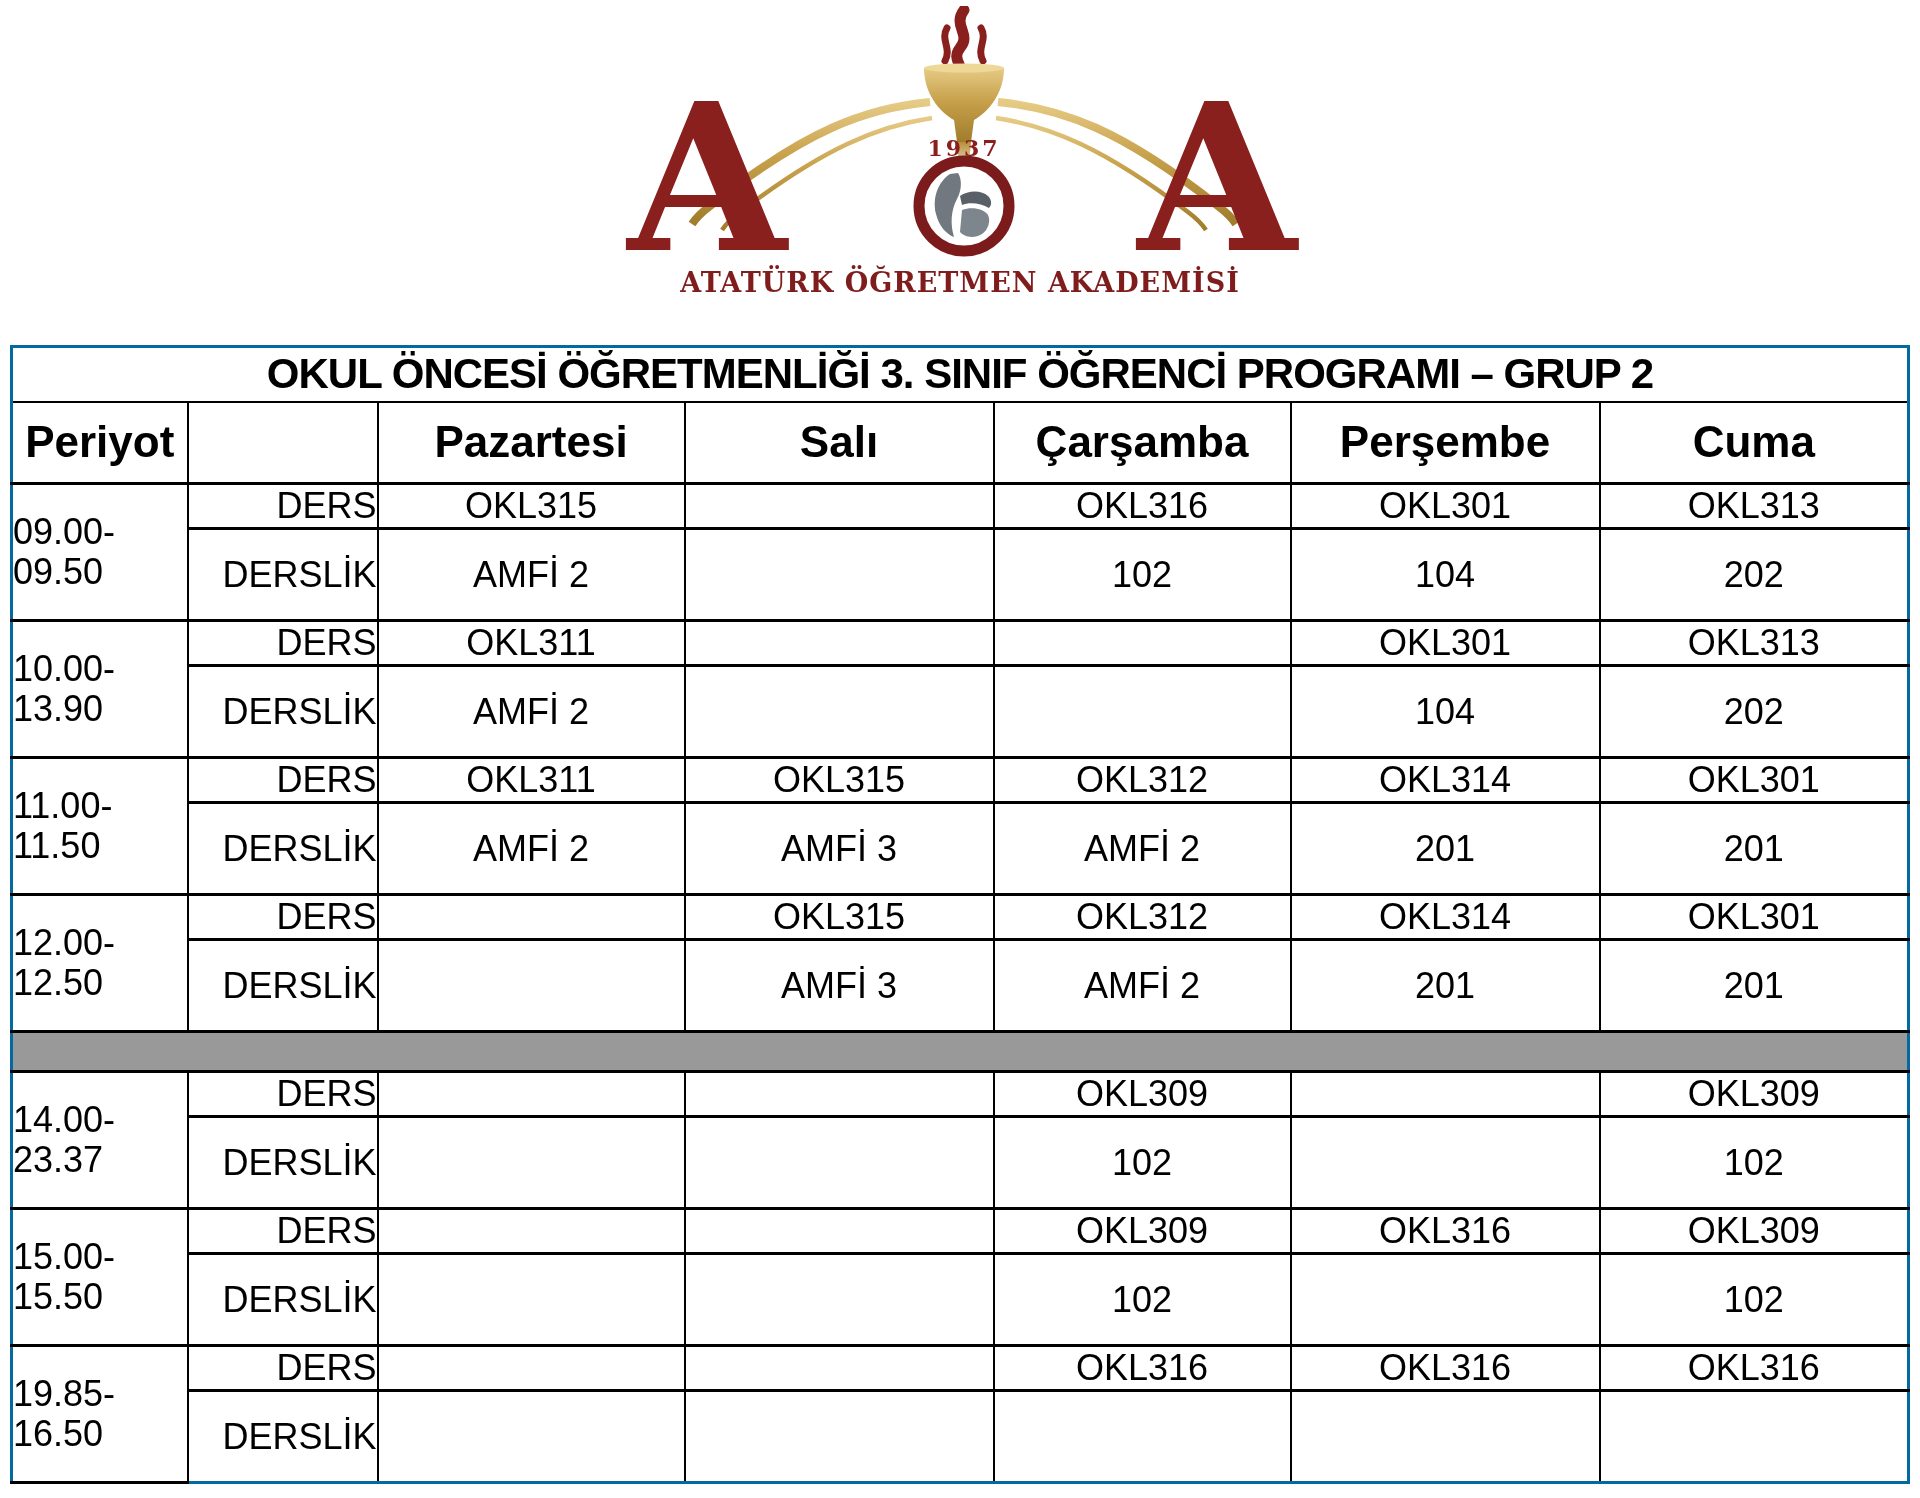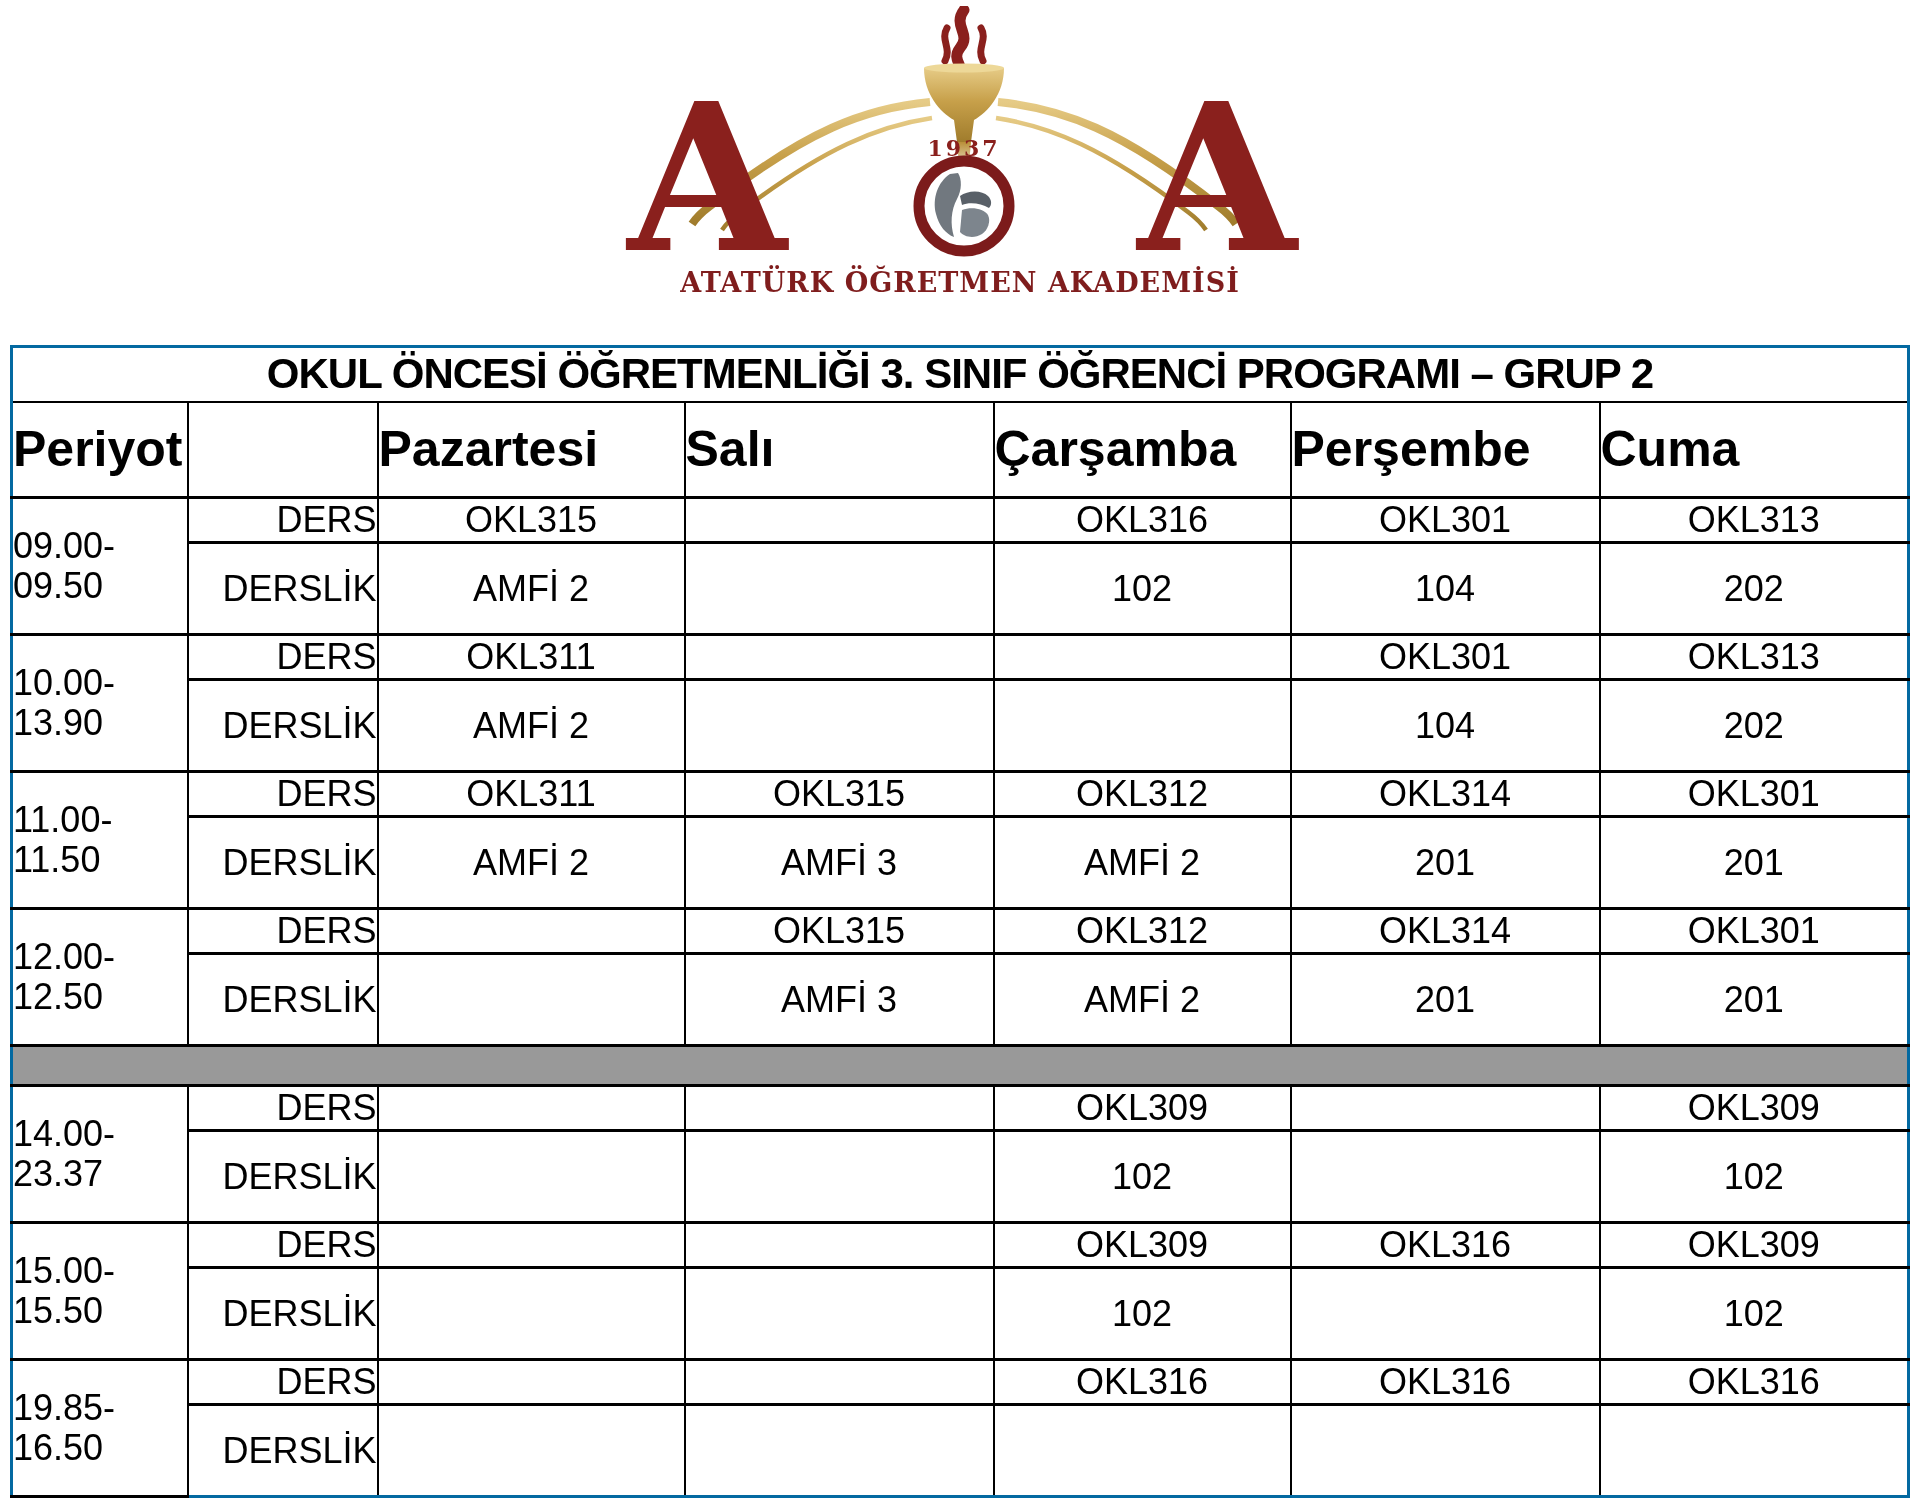--- a/index.html
+++ b/index.html
@@ -47,24 +47,24 @@
     vertical-align: middle;
   }
   .t-title {
     height: 55px;
     font-size: 42px;
     font-weight: bold;
     text-align: center;
     letter-spacing: -1px;
   }
   .r-head th {
-    height: 96px;
-    font-size: 50px;
+    height: 82px;
+    font-size: 44px;
     font-weight: bold;
-    text-align: left;
+    text-align: center;
   }
   .r-ders  { height: 44px; }
   .r-derslik { height: 92px; }
   .r-ders td, .r-derslik td { font-size: 36px; font-weight: normal; }
   .c-time { line-height: 1.12; font-size: 34px; }
   .c-label { text-align: right; padding-left: 6px; }
   .c-data { text-align: center; }
   .sep-top td { border-top: 3px solid #000; }
   .r-ders td { border-bottom: 3px solid #000; }
   .r-break td {

